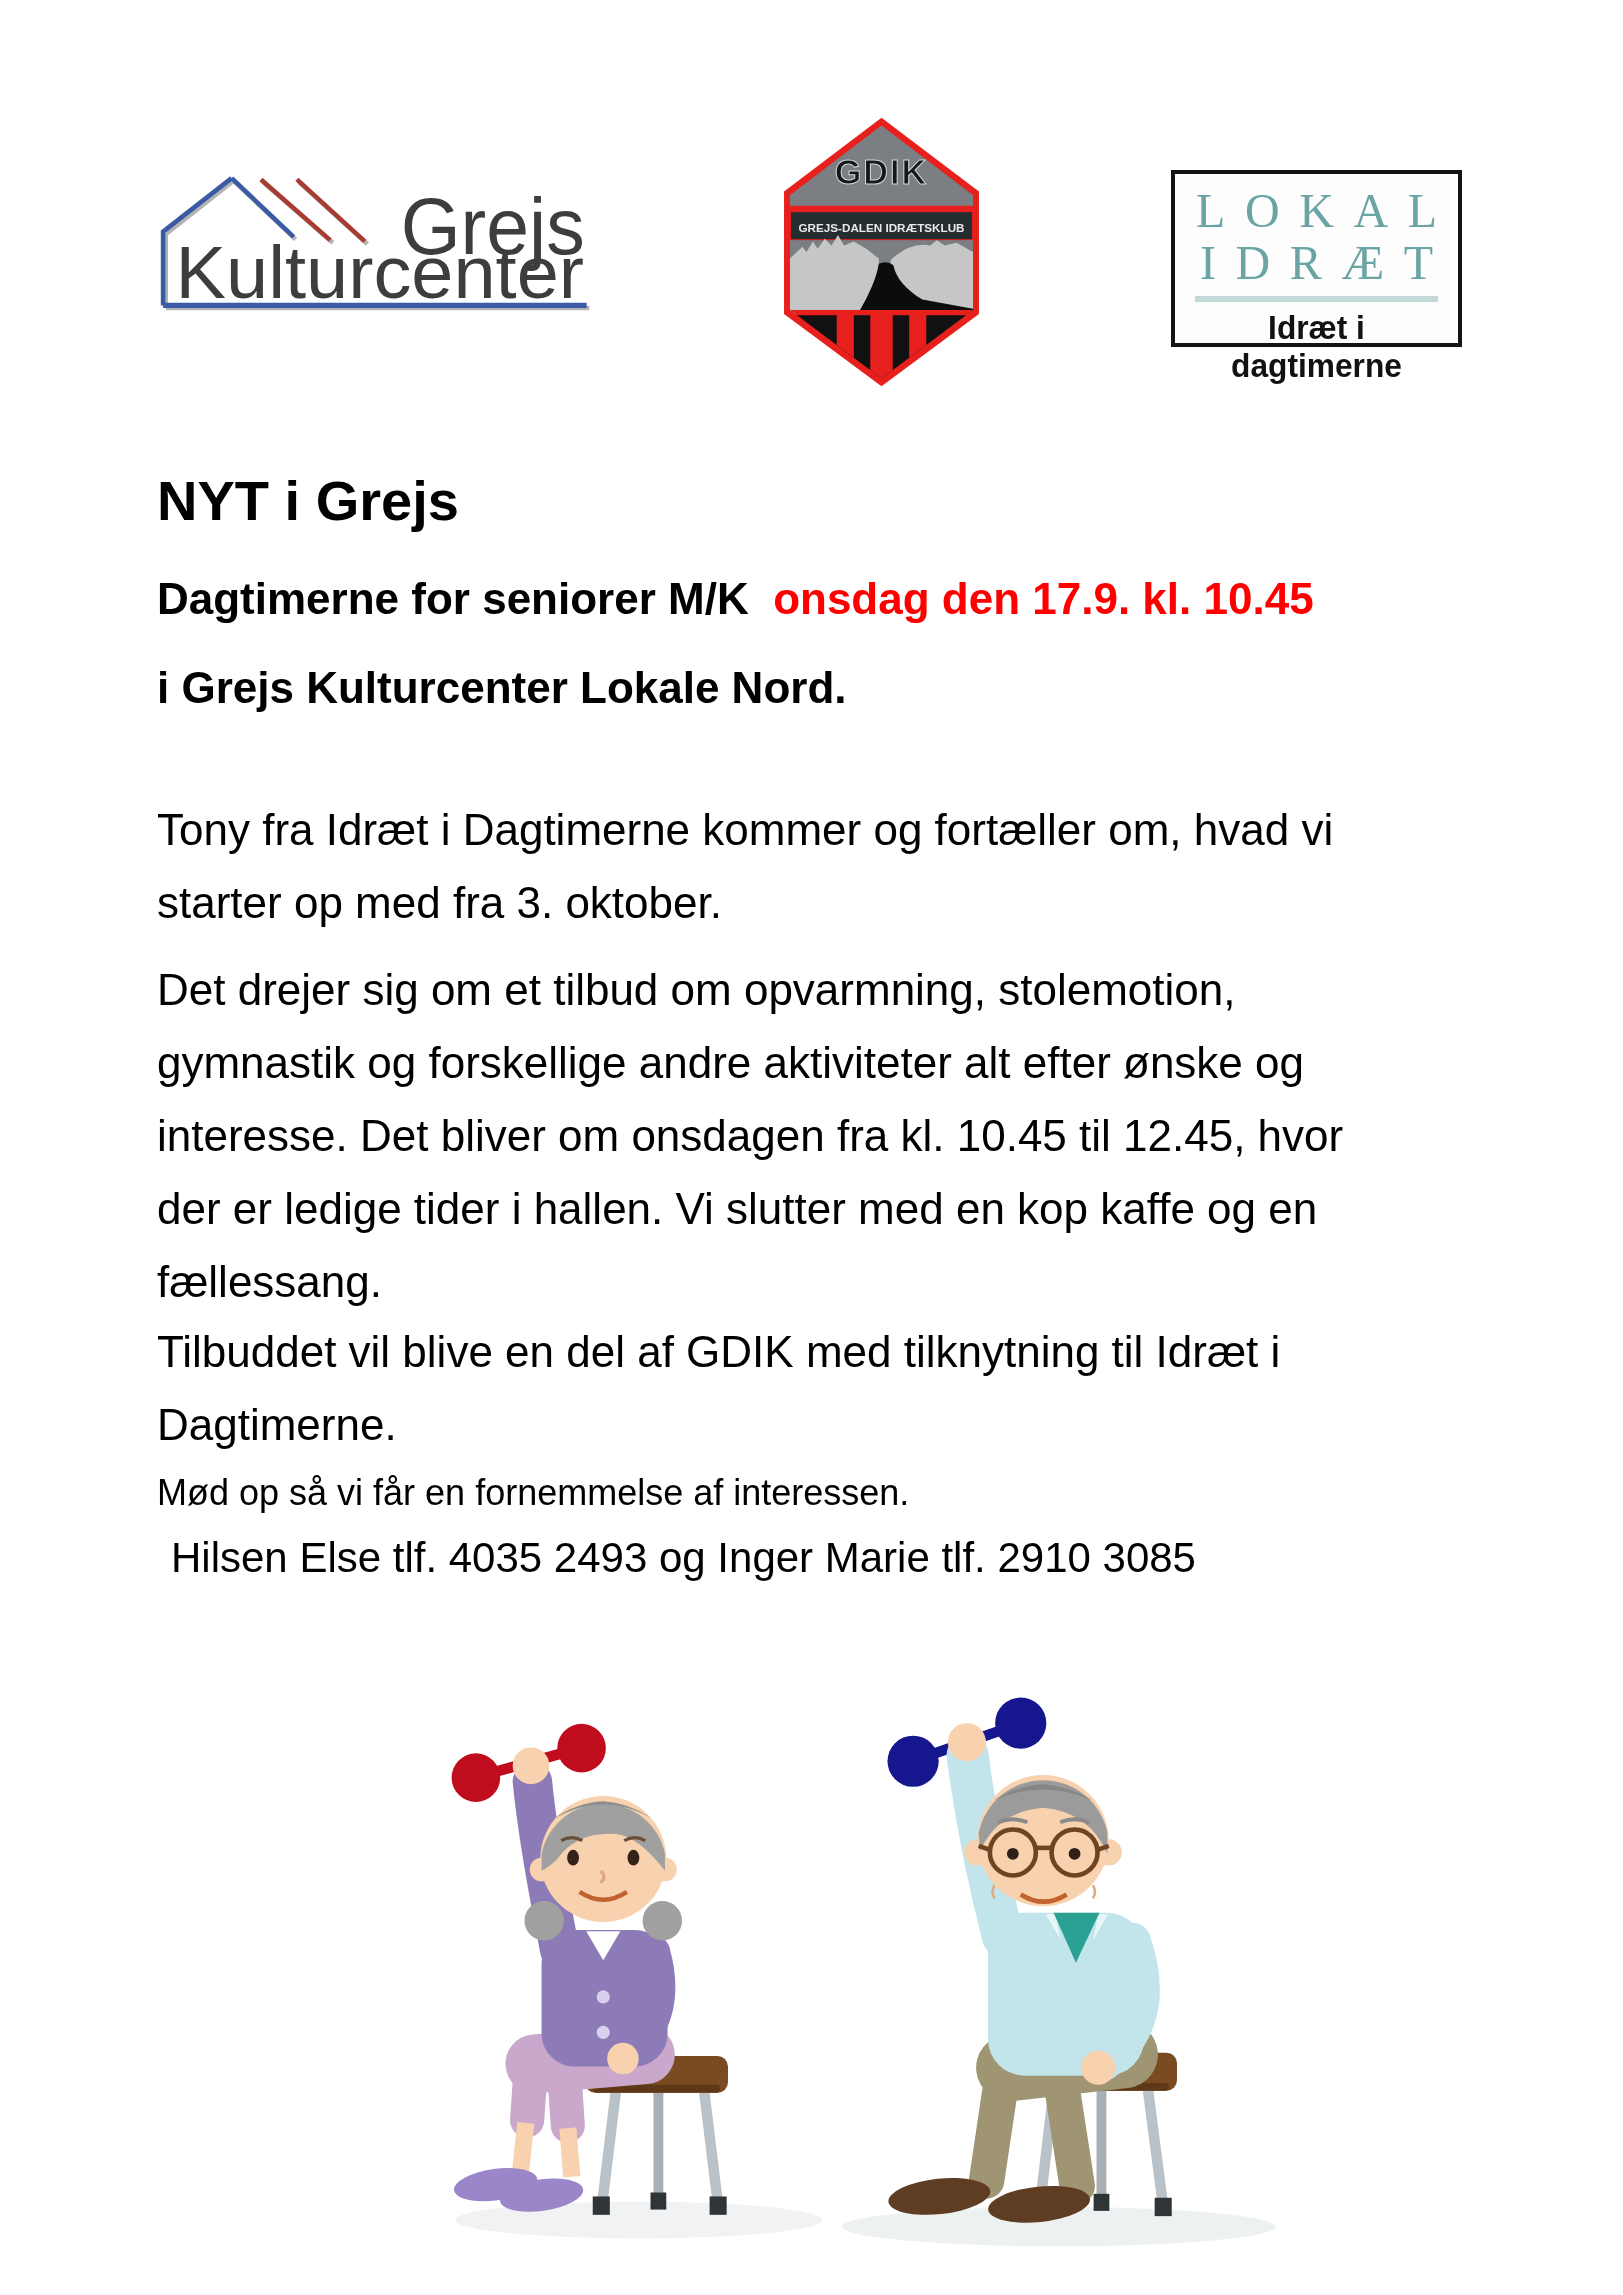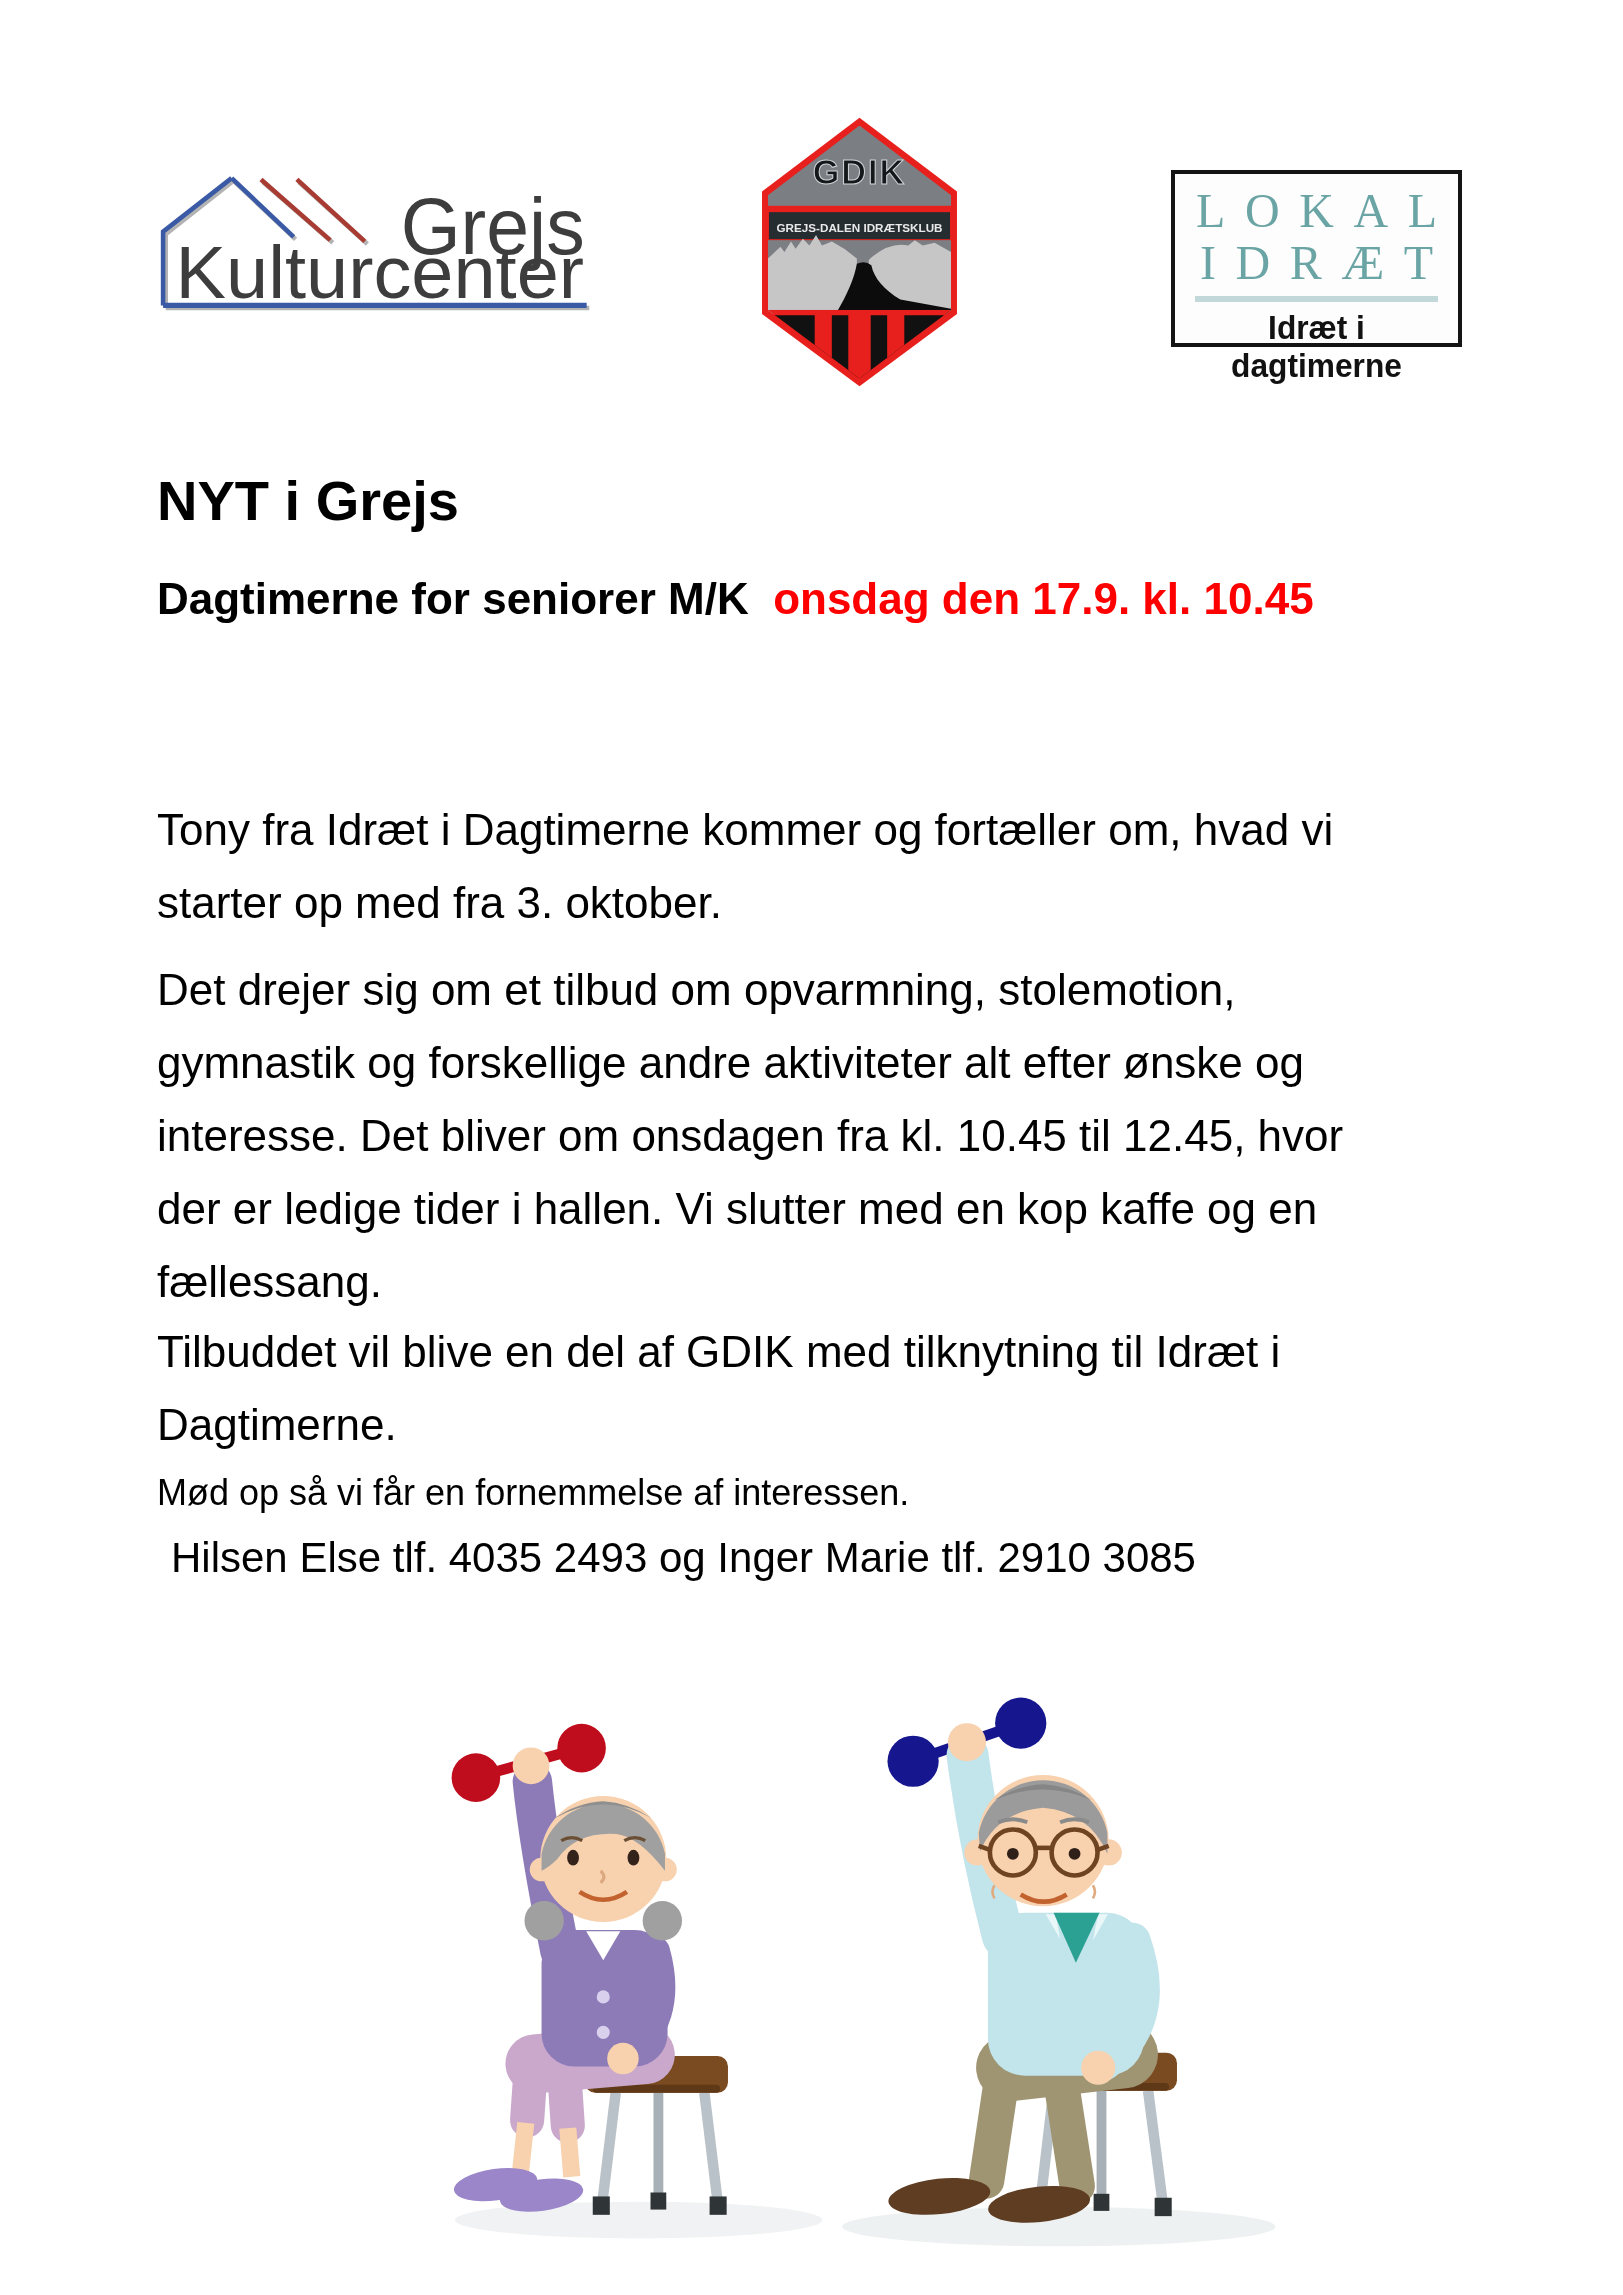--- a/index.html
+++ b/index.html
@@ -4,21 +4,21 @@
 <style>
   html,body{margin:0;padding:0;}
   body{
     width:1623px;height:2295px;position:relative;background:#ffffff;
     font-family:"Liberation Sans",sans-serif;color:#000;overflow:hidden;
   }
   .abs{position:absolute;}
 
   
   #logo-grejs{left:149px;top:152px;width:442px;height:171px;}
-  #logo-gdik{left:758px;top:115px;width:203px;height:274px;}
+  #logo-gdik{left:780px;top:115px;width:203px;height:274px;}
   #logo-lokal{left:1171px;top:170px;width:291px;height:177px;border:4.6px solid #141414;
     box-sizing:border-box;background:#fdfdfd;text-align:center;}
   .lokal-word{font-family:"Liberation Serif","DejaVu Serif",serif;color:#6ba4a4;
     font-size:48px;line-height:52px;letter-spacing:19.6px;margin-left:19.6px;font-weight:normal;}
   .lokal-word.first{margin-top:10.5px;}
   .lokal-divider{height:5.9px;background:#c3d9d9;margin:7.9px 19.6px 6.5px 19.6px;}
   .lokal-tagline{font-size:33px;font-weight:bold;letter-spacing:0px;
     transform:scaleX(0.96);transform-origin:center;color:#121212;}
 
   
@@ -101,20 +101,21 @@
   <div class="lokal-word first">LOKAL</div>
   <div class="lokal-word">IDRÆT</div>
   <div class="lokal-divider"></div>
   <div class="lokal-tagline">Idræt i dagtimerne</div>
 </div>
 
 <h1 class="abs" id="heading" style="margin:0;">NYT i Grejs</h1>
 
 <div class="abs" id="intro">
   <div class="intro-line"><span>Dagtimerne for seniorer M/K  </span><span class="red">onsdag den 17.9. kl. 10.45</span></div>
+  <div class="intro-line"><span>i Grejs Kulturcenter Lokale Nord.</span></div>
 </div>
 
 <p class="abs body-par" id="p1">Tony fra Idræt i Dagtimerne kommer og fortæller om, hvad vi
 starter op med fra 3. oktober.</p>
 <p class="abs body-par" id="p2">Det drejer sig om et tilbud om opvarmning, stolemotion,
 gymnastik og forskellige andre aktiviteter alt efter ønske og
 interesse. Det bliver om onsdagen fra kl. 10.45 til 12.45, hvor
 der er ledige tider i hallen. Vi slutter med en kop kaffe og en
 fællessang.</p>
 <p class="abs body-par" id="p3">Tilbuddet vil blive en del af GDIK med tilknytning til Idræt i

